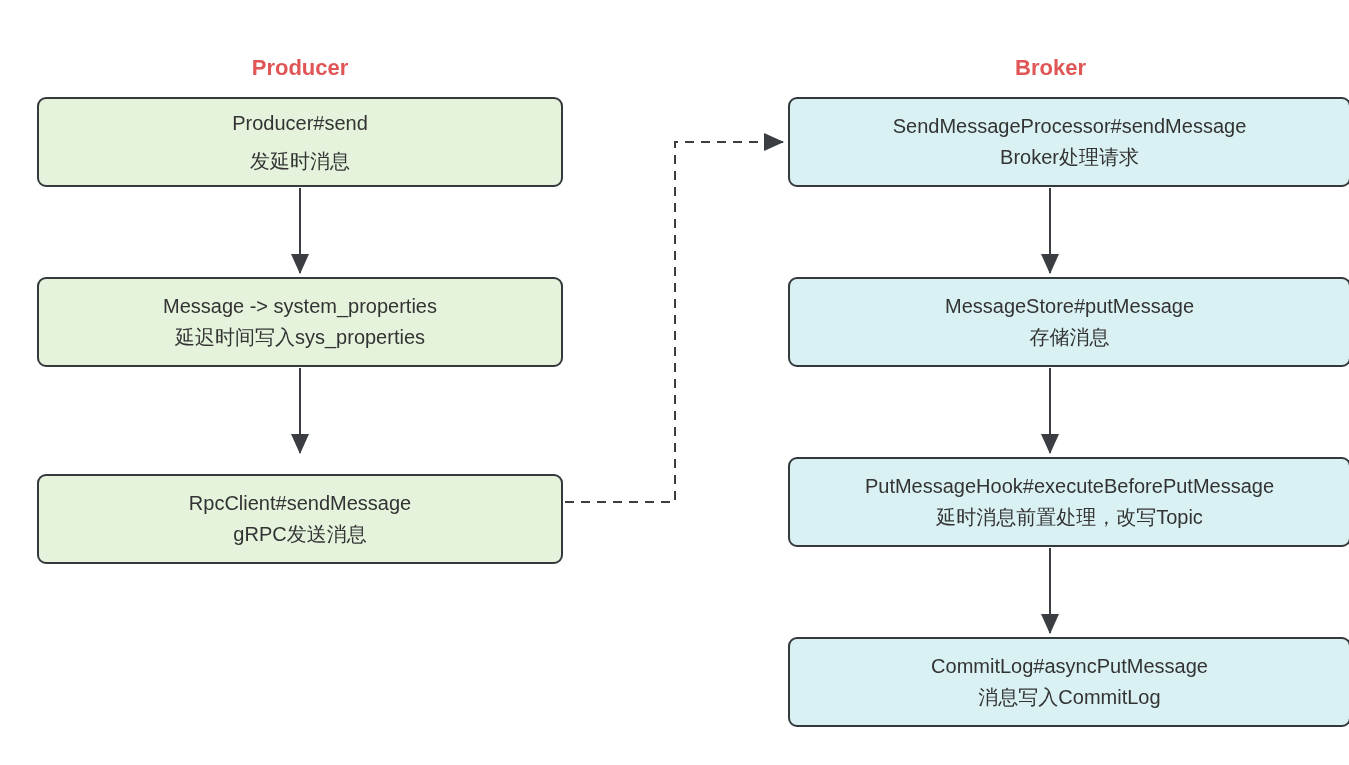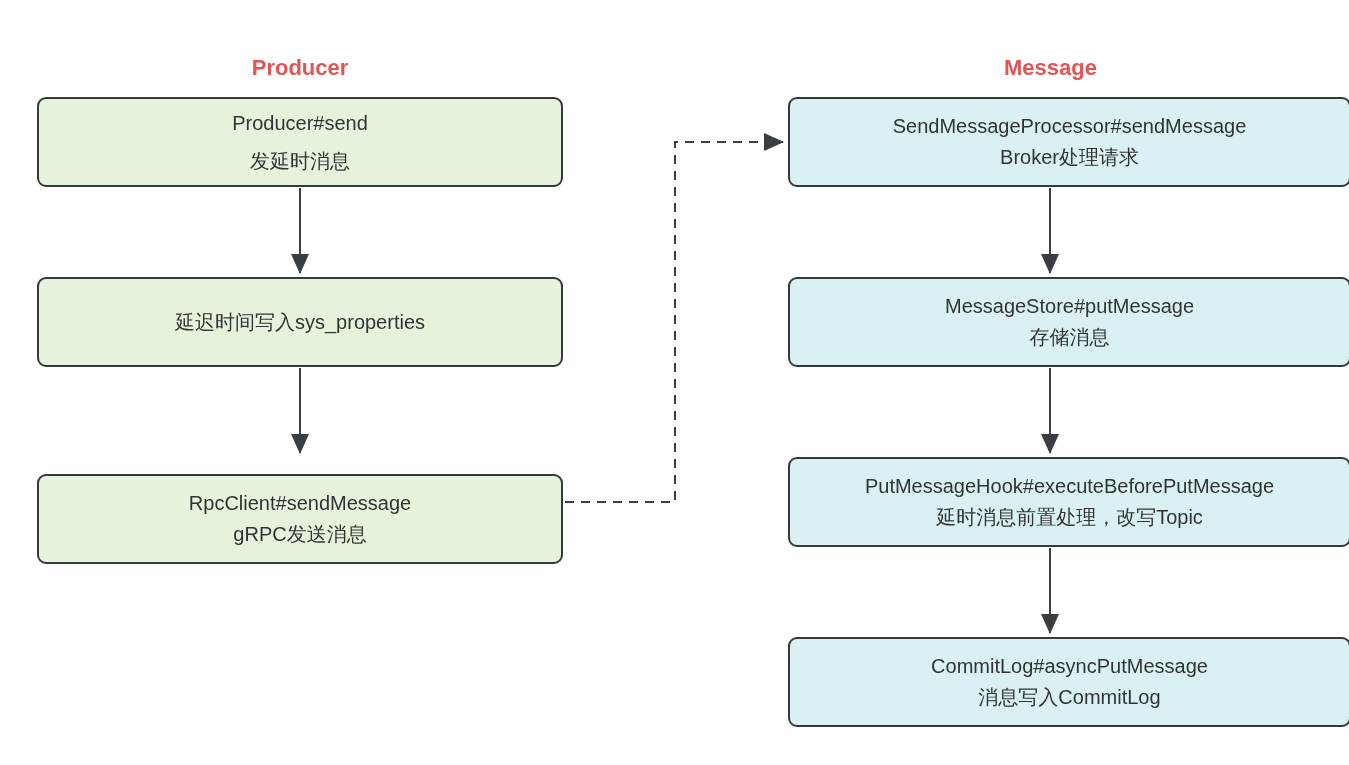--- a/index.html
+++ b/index.html
@@ -84,27 +84,28 @@
     </defs>
     <path d="M300 188 L300 273" marker-end="url(#arrowhead)"></path>
     <path d="M300 368 L300 453" marker-end="url(#arrowhead)"></path>
     <path class="dashed" d="M565 502 L675 502 L675 142 L783 142" marker-end="url(#arrowhead)"></path>
     <path d="M1050 188 L1050 273" marker-end="url(#arrowhead)"></path>
     <path d="M1050 368 L1050 453" marker-end="url(#arrowhead)"></path>
     <path d="M1050 548 L1050 633" marker-end="url(#arrowhead)"></path>
   </svg>
 
   <div class="col-header producer">Producer</div>
-  <div class="col-header broker">Message</div>
+  <div class="col-header broker">Broker</div>
 
   <div class="node green" style="top:97px;gap:7px;">
     <div>Producer#send</div>
     <div>发延时消息</div>
   </div>
   <div class="node green" style="top:277px;">
+    <div>Message -&gt; system_properties</div>
     <div>延迟时间写入sys_properties</div>
   </div>
   <div class="node green" style="top:474px;">
     <div>RpcClient#sendMessage</div>
     <div>gRPC发送消息</div>
   </div>
 
   <div class="node blue" style="top:97px;">
     <div>SendMessageProcessor#sendMessage</div>
     <div>Broker处理请求</div>

